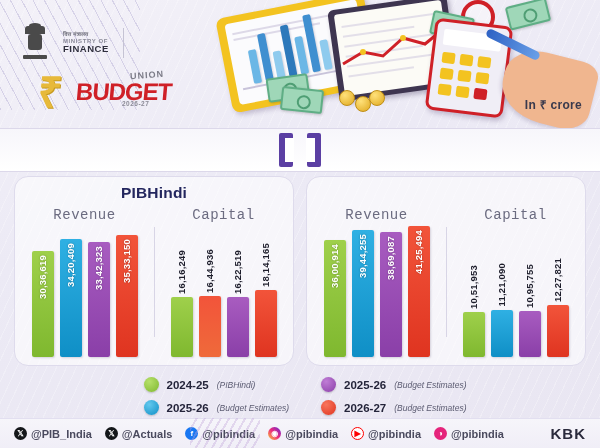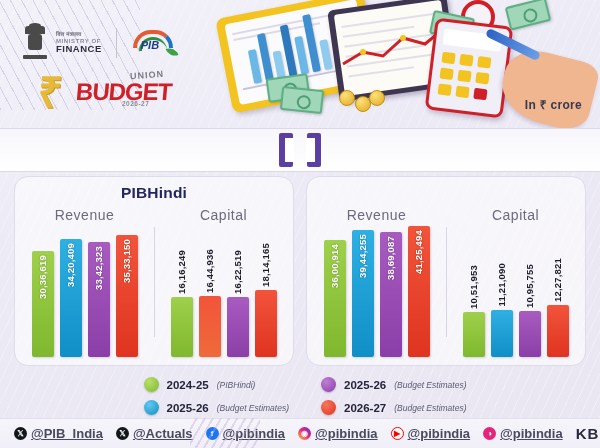--- a/index.html
+++ b/index.html
@@ -24,21 +24,21 @@
 
   .logos { position:absolute; left:22px; top:26px; display:flex; align-items:center; gap:8px; }
   .emblem { width:26px; height:34px; position:relative; }
   .emblem .cap { position:absolute; left:3px; top:0; width:20px; height:8px;
       background:#4a4a4a; border-radius:3px 3px 0 0; }
   .emblem .cap:after{ content:""; position:absolute; left:4px; top:-3px; width:12px; height:5px;
       background:#4a4a4a; border-radius:50% 50% 0 0;}
   .emblem .body { position:absolute; left:6px; top:8px; width:14px; height:16px;
       background:#4a4a4a; border-radius:3px; }
   .emblem .base { position:absolute; left:1px; bottom:1px; width:24px; height:4px; background:#4a4a4a; border-radius:1px;}
-  .minlabel { line-height:1.05; }
+  .minlabel { line-height:1.05;margin-left:7px; }
   .minlabel .hi { font-size:5.4px; color:#6d6d7a; letter-spacing:.2px; font-weight:bold;}
   .minlabel .en1 { font-size:6px; color:#8a8a98; letter-spacing:.6px; font-weight:bold;}
   .minlabel .en2 { font-size:9.5px; color:#2f2f3d; letter-spacing:.5px; font-weight:bold;}
   .vdiv { width:1px; height:30px; background:#c5c3d4; margin:0 6px; }
   .pib { width:48px; height:34px; position:relative; }
   .pib .arc1{position:absolute;left:2px;top:4px;width:40px;height:18px;border-radius:20px 20px 0 0;
      border-top:4px solid #e25b33;border-left:4px solid #e25b33;border-right:4px solid #1b74c4;}
   .pib .arc2{position:absolute;left:8px;top:11px;width:28px;height:14px;border-radius:14px 14px 0 0;
      border-top:3px solid #2d8f3e;border-left:3px solid #2d8f3e;}
   .pib .txt{position:absolute;left:10px;top:13px;font-size:11px;font-weight:bold;color:#1b3b8f;font-style:italic;}
@@ -97,21 +97,21 @@
   .brk.r:after { content:""; position:absolute; right:6px; top:5px; width:9px; height:24px; background:#fff; }
   .title h1 { font-size:27px; color:#1f2a63; letter-spacing:.4px; font-weight:bold; white-space:nowrap; }
 
   
   .panels { position:absolute; left:0; top:176px; width:600px; height:196px; display:flex;
       justify-content:space-between; padding:0 14px; }
   .panel { width:280px; height:190px; background:rgba(255,255,255,.58);
       border:1px solid #dedbec; border-radius:14px; position:relative; }
   .ptitle { position:absolute; left:0; right:0; top:7px; text-align:center; font-size:15.5px;
       font-weight:bold; color:#23265e; letter-spacing:.2px; }
-  .subrow { position:absolute; left:0; right:0; top:30px; display:flex; }
+  .subrow { position:absolute; left:0; right:0; top:30px; display:flex;font-family:Liberation Mono, monospace; }
   .subrow span { flex:1; text-align:center; font-size:14px; color:#6b6b80; letter-spacing:.5px; }
   .splitline { position:absolute; left:50%; top:50px; width:1px; height:110px; background:#d8d5e6; }
 
   .groups { position:absolute; left:0; right:0; top:52px; bottom:8px; display:flex; }
   .group { flex:1; display:flex; align-items:flex-end; justify-content:center; gap:6px; padding:0 8px; }
   .bar { width:22px; border-radius:2px; position:relative; box-shadow:1px 1px 2px rgba(60,50,90,.18);
       display:flex; align-items:flex-start; justify-content:center; }
   .bar .val { writing-mode:vertical-rl; transform:rotate(180deg); color:#fff; font-size:9.5px;
       font-weight:bold; letter-spacing:.2px; margin-top:4px; text-shadow:0 0 2px rgba(0,0,0,.35); white-space:nowrap;}
   .bar.lbl-out .val { writing-mode:vertical-rl; transform:rotate(180deg); color:#1d1d2b;
@@ -126,21 +126,21 @@
   .leg .yr { font-size:11.5px; font-weight:bold; color:#24243a; }
   .leg .nt { font-size:8.5px; font-style:italic; color:#5c5c72; }
 
   
   .footer { position:absolute; left:0; bottom:0; width:600px; height:30px;
       background:linear-gradient(180deg,#f6f5fa,#f0eef7); border-top:1px solid #e2dff0;
       display:flex; align-items:center; padding:0 14px; gap:13px; }
   .social { display:flex; align-items:center; gap:4px; }
   .sicon { width:13px; height:13px; border-radius:50%; display:flex; align-items:center;
       justify-content:center; color:#fff; font-size:8px; font-weight:bold; }
-  .shandle { font-size:13px; color:#4a4a5e; font-weight:600;text-decoration:underline; }
+  .shandle { font-size:11px; color:#4a4a5e; font-weight:600; }
   .kbk { margin-left:auto; font-size:15px; font-weight:bold; color:#2a2a3c; letter-spacing:1px; }
   .fstripe { position:absolute; left:190px; bottom:0; width:70px; height:30px;
       background:repeating-linear-gradient(120deg,rgba(200,170,220,0) 0 5px,rgba(190,160,215,.35) 5px 7px); }
 </style>
 </head>
 <body>
 
 <div class="page">
   <div class="texture"></div>
   <div class="tex2"></div>
@@ -152,26 +152,20 @@
         <div class="cap"></div>
           <div class="body"></div>
           <div class="base"></div>
       </div>
       <div class="minlabel">
         <div class="hi">वित्त मंत्रालय</div>
         <div class="en1">MINISTRY OF</div>
         <div class="en2">FINANCE</div>
       </div>
       <div class="vdiv"></div>
-      <div class="pib">
-        <div class="arc1"></div>
-          <div class="arc2"></div>
-        <div class="txt">PIB</div>
-        <div class="leaf"></div>
-      </div>
     </div>
 
     <div class="budgetlogo">
       <div class="rupee">₹</div>
       <div class="uword">UNION</div>
       <div class="bword">BUDGET</div>
       <div class="yword">2026-27</div>
     </div>
 
     <div class="illus">

